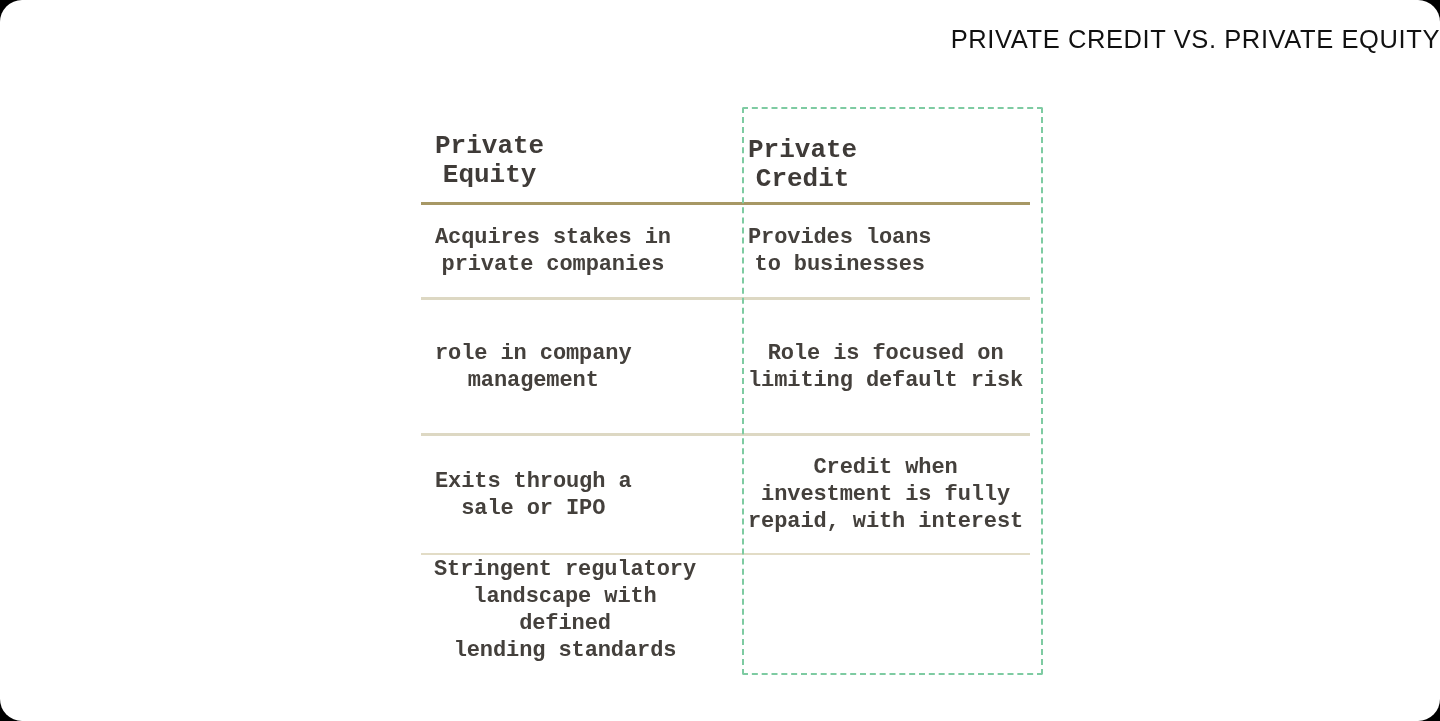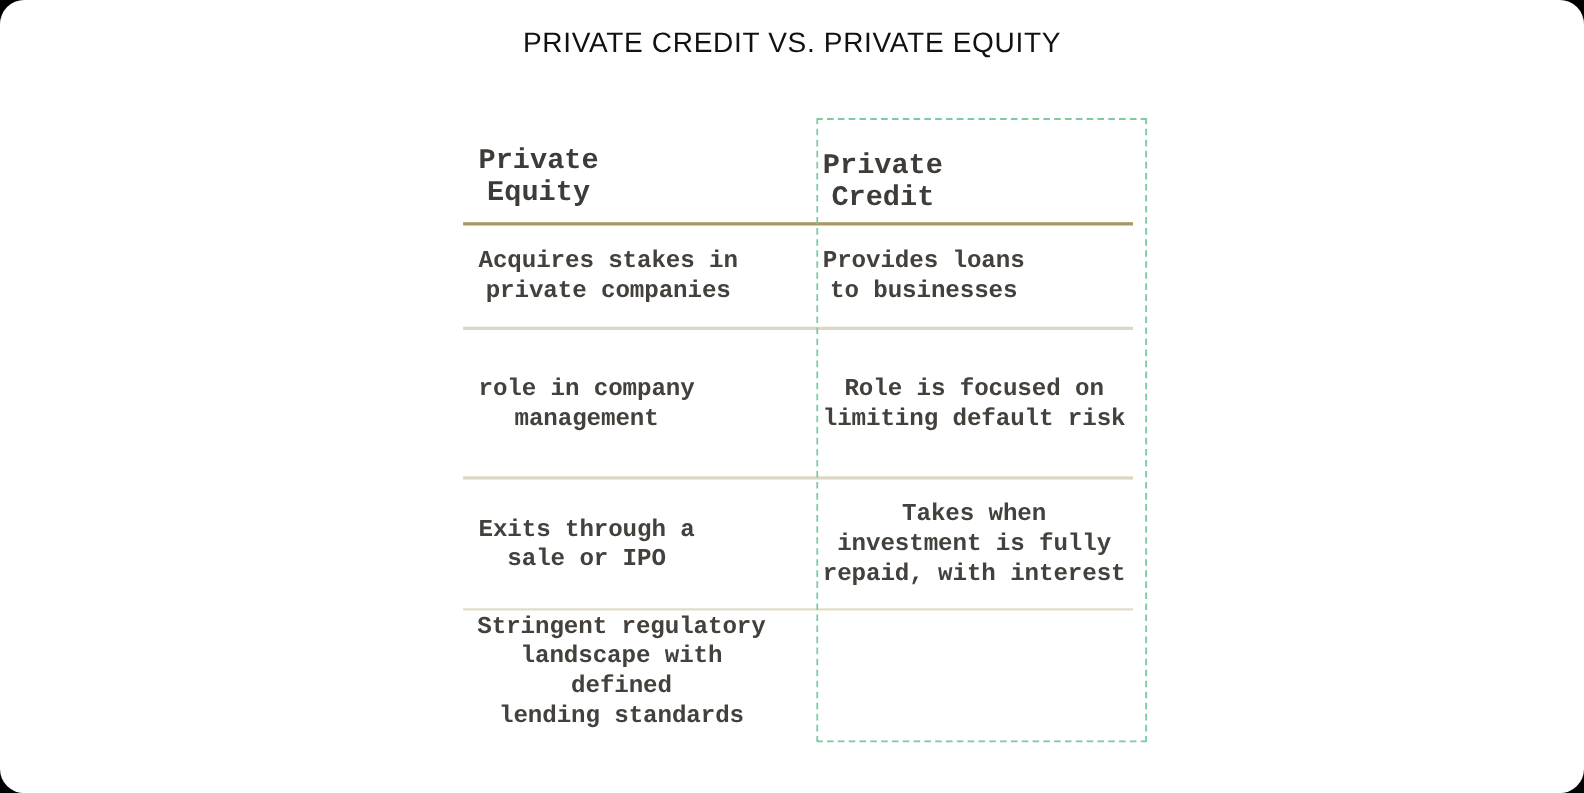--- a/index.html
+++ b/index.html
@@ -25,21 +25,21 @@
     height: 721px;
     background: #ffffff;
     border-radius: 22px;
     overflow: hidden;
   }
   #page-title {
     position: absolute;
     left: 0;
     top: 24px;
     width: 1440px;
-    text-align: center;
+    text-align: right;
     font-size: 25.5px;
     font-weight: 400;
     letter-spacing: 0.6px;
     color: #111111;
     font-family: "Liberation Sans", sans-serif;
     line-height: 30px;
     white-space: nowrap;
   }
 
   
@@ -182,21 +182,21 @@
 
       <div class="trow body-row row-3">
         <div class="cell cell-left">
           <div>
             <span class="nbsp-line">Exits through a</span>
             <span class="nbsp-line">sale or IPO</span>
           </div>
         </div>
         <div class="cell cell-right">
           <div>
-            <span class="nbsp-line">Takes when</span>
+            <span class="nbsp-line">Credit when</span>
             <span class="nbsp-line">investment is fully</span>
             <span class="nbsp-line">repaid, with interest</span>
           </div>
         </div>
       </div>
 
       <div class="hline-light2"></div>
 
       <div class="trow body-row row-4">
         <div class="cell cell-right">

